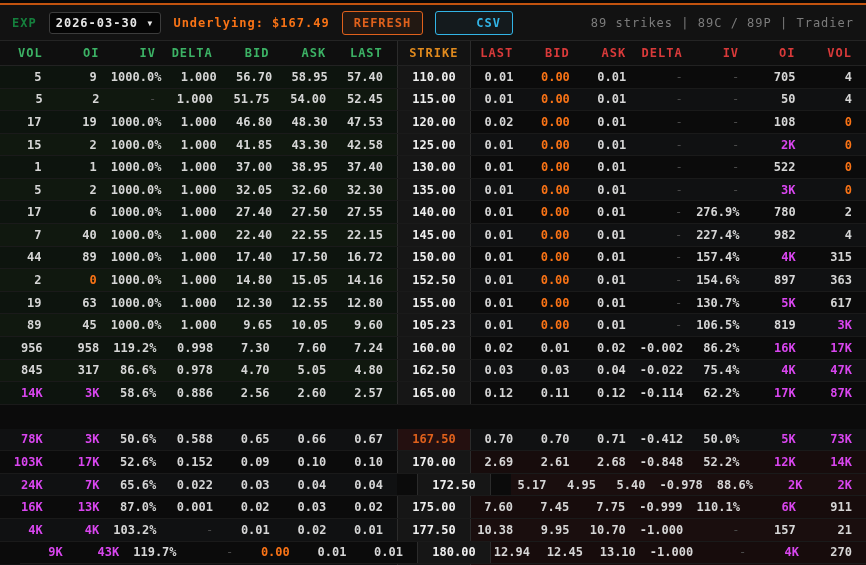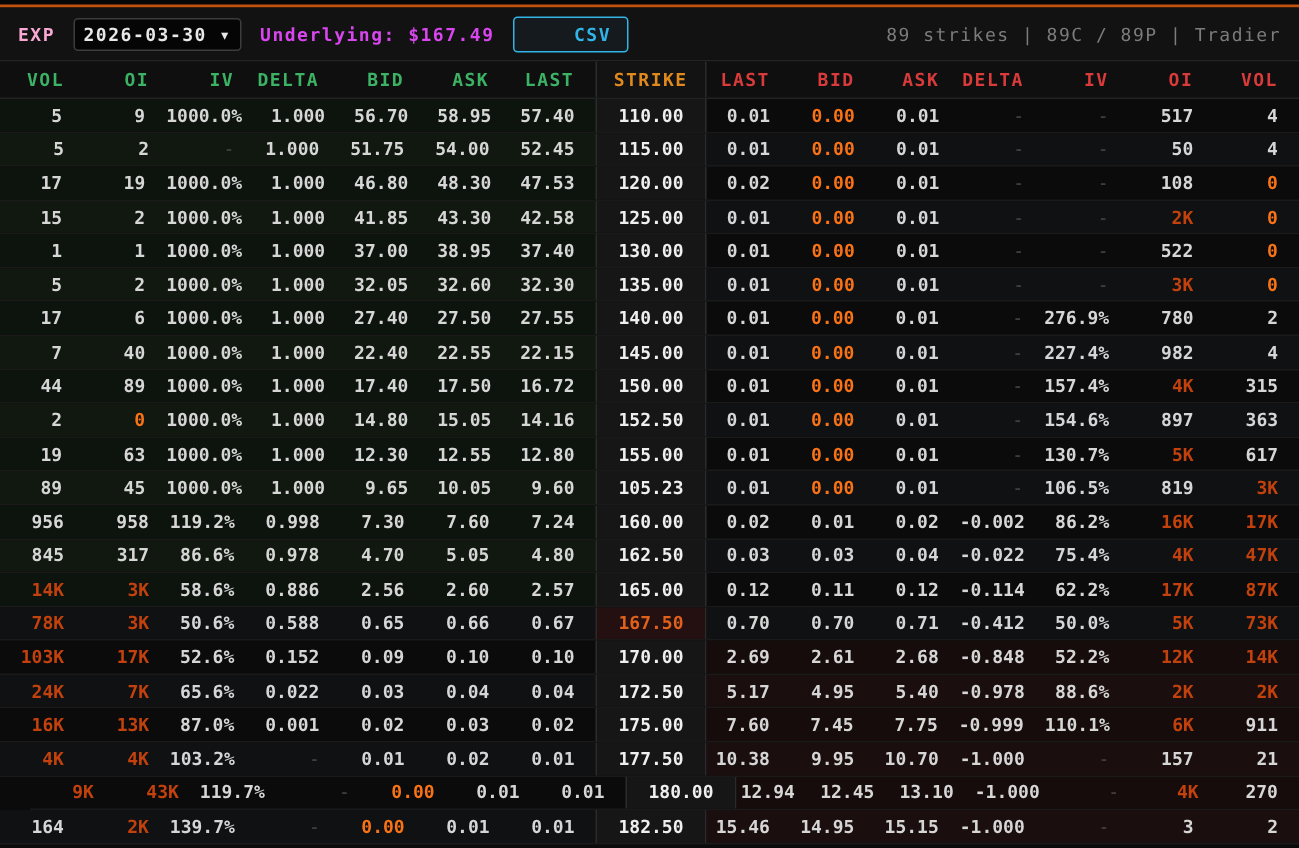--- a/index.html
+++ b/index.html
@@ -3,44 +3,44 @@
 <meta charset="utf-8">
 <style>
   * { margin:0; padding:0; box-sizing:border-box; }
   html,body { width:866px; height:565px; overflow:hidden; background:#0b0b0b;
     font-family:"DejaVu Sans Mono", monospace; font-size:12px; font-weight:bold; color:#d6d6d6; }
   .top-strip { height:5px; background:#070707; border-bottom:2px solid #c2530f; }
   
   .header { height:36px; background:#121212; border-bottom:1px solid #242424;
     display:flex; align-items:center; padding:0 12px; gap:12px; }
   .title { color:#e0611c; font-size:13px; letter-spacing:3px; white-space:nowrap; }
-  .exp-label { color:#f9a8d4; letter-spacing:1px;text-align:center; }
+  .exp-label { color:#15803d; letter-spacing:1px;text-align:center; }
   .exp-select { background:#050505; color:#e8e8e8; border:1px solid #3c3c3c; border-radius:3px;
     font-family:inherit; font-size:12px; font-weight:bold; padding:3px 6px; letter-spacing:1px; }
-  .underlying { color:#d946ef; letter-spacing:1px; white-space:nowrap; }
+  .underlying { color:#f97316; letter-spacing:1px; white-space:nowrap; }
   .btn { border-radius:3px; padding:4px 11px; letter-spacing:1px; cursor:pointer;
     background:transparent; font-family:inherit; font-size:12px; font-weight:bold; }
   .btn-refresh { color:#e0611c; border:1px solid #e0611c; background:rgba(224,97,28,0.08); }
   .btn-csv { color:#32b4e6; border:1px solid #32b4e6; background:rgba(50,180,230,0.05);padding-left:40px; }
   .meta { margin-left:auto; color:#7c7c7c; font-weight:normal; letter-spacing:1px; white-space:nowrap; }
   
   .grid-row { display:grid; grid-template-columns:repeat(7,56.7px) 74px repeat(7,1fr); align-items:center; }
   .col-head { height:25px; background:#0f0f0f; border-bottom:1px solid #222; }
   .col-head .c { letter-spacing:1px; }
   .c { text-align:right; padding-right:14px; white-space:nowrap; overflow:hidden; }
   .c.strike { text-align:center; padding-right:0; border-left:1px solid #2b2b2b; border-right:1px solid #2b2b2b;
     background:#161616; height:100%; display:flex; align-items:center; justify-content:center; color:#efefef; }
   .col-head .c.strike { background:#131313; color:#e08a1e; }
   .head-call { color:#3cb265; }
   .head-put  { color:#d93a3a; }
   .row { height:22.59px; border-bottom:1px solid #1a1a1a; }
   .row:nth-child(even) .half { background:#101112; }
   .half { height:100%; display:flex; align-items:center; }
   .cell { flex:1; text-align:right; padding-right:14px; white-space:nowrap; }
-  .cyan { color:#c2410c; }
+  .cyan { color:#d946ef; }
   .dim  { color:#f97316; }
   .dash { color:#4a4a4a; font-weight:normal; }
   
   .zone-call-itm .half-call { background:#0d140e; }
   .row:nth-child(even).zone-call-itm .half-call { background:#10180f; }
   .zone-put-itm .half-put { background:#170c0c; }
   .row:nth-child(even).zone-put-itm .half-put { background:#1a0e0e; }
   .zone-atm .half-call, .zone-atm .half-put { background:#1e0c0c; }
   .zone-atm .c.strike { background:#241010 !important; color:#e0611c !important; }
 </style>
@@ -49,20 +49,21 @@
 
 <div class="top-strip"></div>
 
 <div class="header">
   <span class="exp-label">EXP</span>
   <button class="exp-select">
     <span>2026-03-30</span>
     <span> ▾</span>
   </button>
   <span class="underlying">Underlying: $167.49</span>
+  <button class="btn btn-refresh">REFRESH</button>
   <button class="btn btn-csv">CSV</button>
   <span class="meta">89 strikes | 89C / 89P | Tradier</span>
 </div>
 
 <div class="grid-row col-head" id="col-head">
     <div class="c head-call">VOL</div>
     <div class="c head-call">OI</div>
     <div class="c head-call">IV</div>
     <div class="c head-call">DELTA</div>
     <div class="c head-call">BID</div>
@@ -89,21 +90,21 @@
         <div class="cell">58.95</div>
         <div class="cell">57.40</div>
       </div>
       <div class="c strike">110.00</div>
       <div class="half half-put">
         <div class="cell">0.01</div>
         <div class="cell dim">0.00</div>
         <div class="cell">0.01</div>
         <div class="cell dash">-</div>
         <div class="cell dash">-</div>
-        <div class="cell">517</div>
+        <div class="cell">705</div>
         <div class="cell">4</div>
       </div>
     </div>
     <div class="grid-row row zone-call-itm" style="display: grid; grid-template-columns: 397px 74px 1fr;">
       <div class="half half-call">
         <div class="cell">5</div>
         <div class="cell">2</div>
         <div class="cell dash">-</div>
         <div class="cell">1.000</div>
         <div class="cell">51.75</div>
@@ -387,21 +388,21 @@
       <div class="half half-put">
         <div class="cell">0.12</div>
         <div class="cell">0.11</div>
         <div class="cell">0.12</div>
         <div class="cell">-0.114</div>
         <div class="cell">62.2%</div>
         <div class="cell cyan">17K</div>
         <div class="cell cyan">87K</div>
       </div>
     </div>
-    <div class="grid-row row zone-atm" style="display: grid; grid-template-columns: 397px 74px 1fr;">
+    <div class="grid-row row zone-atm" style="display: grid; grid-template-columns: 397px 74px 1fr; margin-top: 24px;">
       <div class="half half-call">
         <div class="cell cyan">78K</div>
         <div class="cell cyan">3K</div>
         <div class="cell">50.6%</div>
         <div class="cell">0.588</div>
         <div class="cell">0.65</div>
         <div class="cell">0.66</div>
         <div class="cell">0.67</div>
       </div>
       <div class="c strike">167.50</div>
@@ -429,21 +430,21 @@
       <div class="half half-put">
         <div class="cell">2.69</div>
         <div class="cell">2.61</div>
         <div class="cell">2.68</div>
         <div class="cell">-0.848</div>
         <div class="cell">52.2%</div>
         <div class="cell cyan">12K</div>
         <div class="cell cyan">14K</div>
       </div>
     </div>
-    <div class="grid-row row zone-put-itm" style="display: grid; grid-template-columns: 397px 74px 1fr;">
+    <div class="grid-row row zone-put-itm" style="display: grid; grid-template-columns: 397px 74px 1fr; gap: 20px;">
       <div class="half half-call">
         <div class="cell cyan">24K</div>
         <div class="cell cyan">7K</div>
         <div class="cell">65.6%</div>
         <div class="cell">0.022</div>
         <div class="cell">0.03</div>
         <div class="cell">0.04</div>
         <div class="cell">0.04</div>
       </div>
       <div class="c strike">172.50</div>

